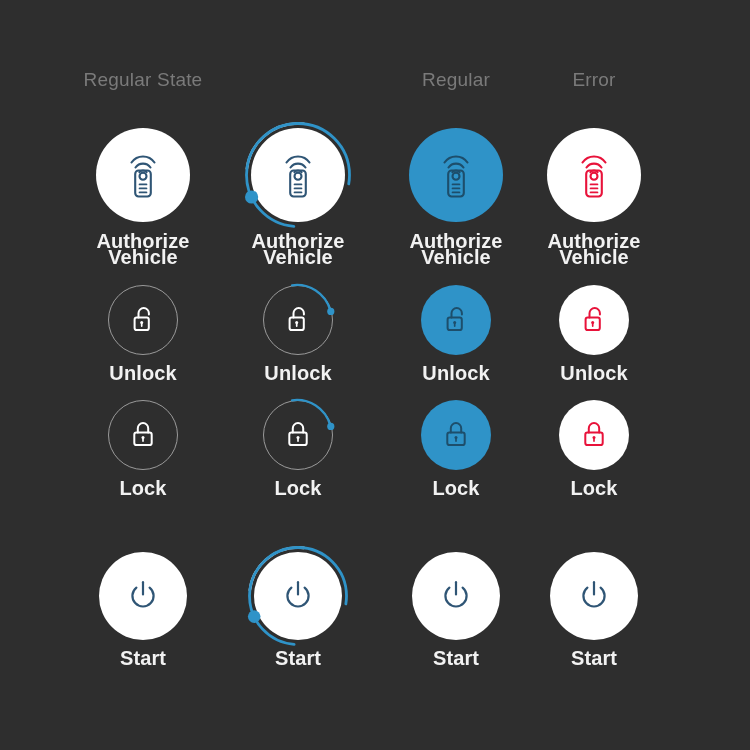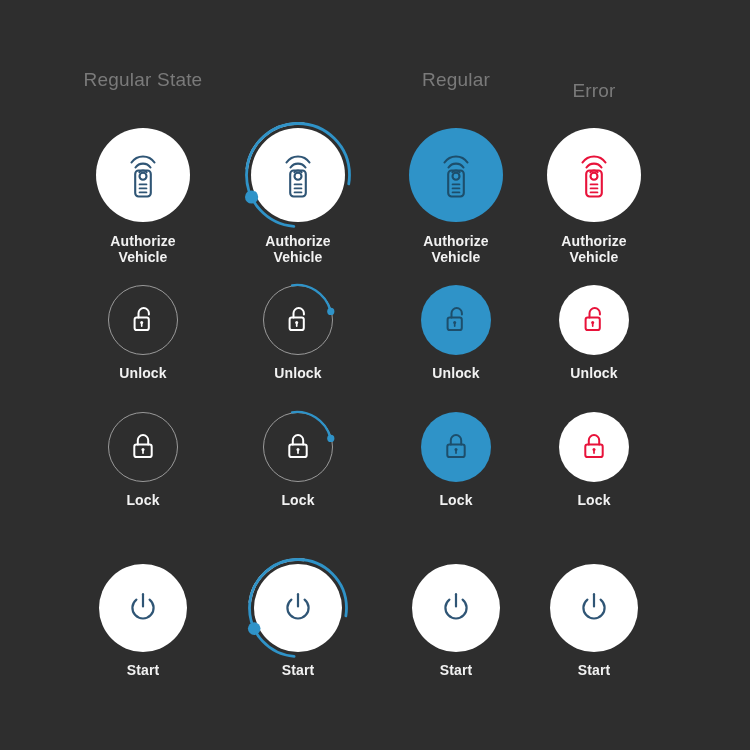--- a/index.html
+++ b/index.html
@@ -20,32 +20,32 @@
     color:#7a7a7a;
     font-size:19px;
     line-height:24px;
     letter-spacing:.2px;
     font-weight:400;
     width:160px;
   }
   .col-head.c0{left:63px;}
   .col-head.c1{left:218px;}
   .col-head.c2{left:376px;}
-  .col-head.c3{left:514px;margin-top:11px;}
+  .col-head.c3{left:514px;}
 
   
   .cell{position:absolute;width:170px;text-align:center;}
   .cell.c0{left:58px;}
   .cell.c1{left:213px;}
   .cell.c2{left:371px;}
   .cell.c3{left:509px;}
   .cell.r0{top:128px;}
   .cell.r1{top:285px;}
-  .cell.r2{top:412px;}
-  .cell.r3{top:564px;}
+  .cell.r2{top:400px;}
+  .cell.r3{top:552px;}
 
   .btnwrap{position:relative;display:inline-block;}
 
   .btn{
     position:relative;
     border-radius:50%;
     display:flex;
     align-items:center;
     justify-content:center;
     box-sizing:border-box;
@@ -57,21 +57,21 @@
   .sz-md{width:88px;height:88px;}
 
   
   .fill-white{background:#ffffff;}
   .fill-blue{background:#2f93c8;}
   .fill-none{background:transparent;border:1.6px solid #9a9a9a;}
 
   .label{
     margin-top:10px;
     color:#f2f2f2;
-    font-size:14px;
+    font-size:20px;
     line-height:16px;
     font-weight:700;
     letter-spacing:.1px;
     white-space:pre-line;
   }
   .cell.r0 .label{margin-top:11px;}
 
   
   .ring{
     position:absolute;

